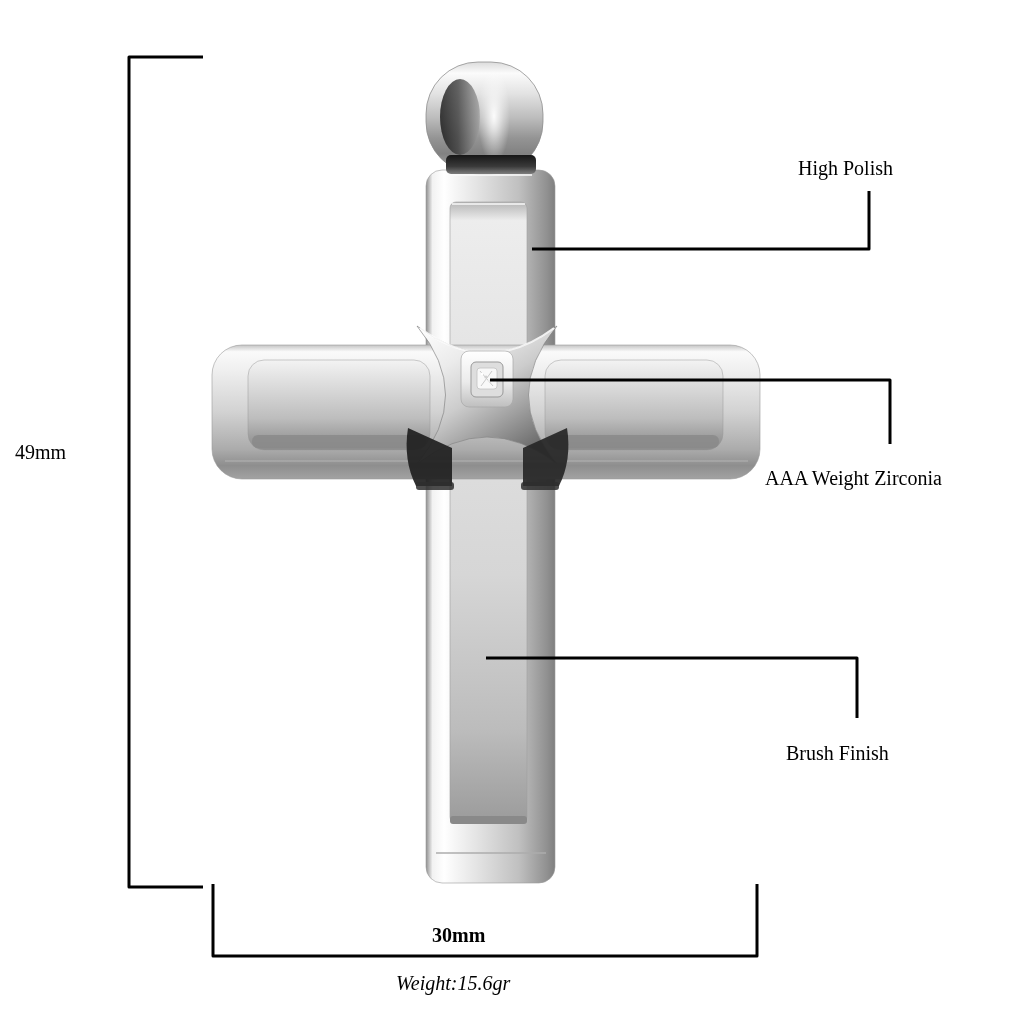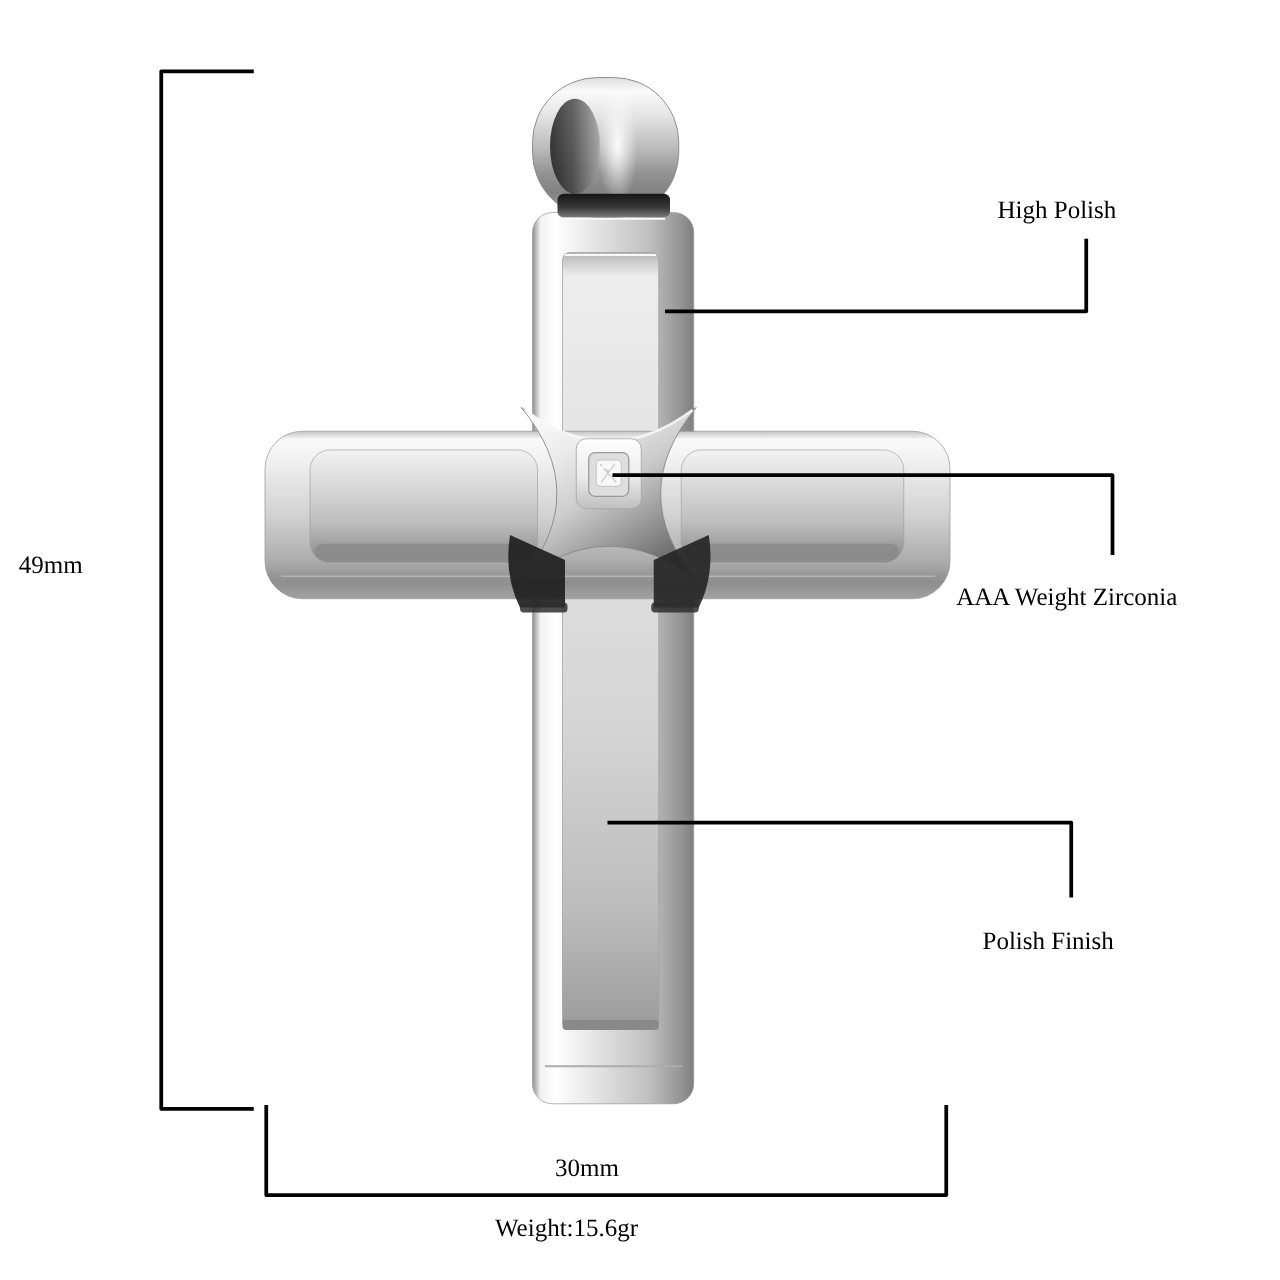--- a/index.html
+++ b/index.html
@@ -29,22 +29,22 @@
     color: #000000;
     font-size: 20px;
     line-height: 36px;
     white-space: nowrap;
     font-family: "Liberation Serif", serif;
   }
   .label-height        { left: 15px;  top: 434px; }
   .label-high-polish   { left: 798px; top: 150px; }
   .label-cz            { left: 765px; top: 460px; }
   .label-brush         { left: 786px; top: 735px; }
-  .label-width         { left: 444px; top: 917px; }
-  .label-weight        { left: 396px; top: 965px; }
+  .label-width         { left: 432px; top: 917px; font-weight: bold; }
+  .label-weight        { left: 396px; top: 965px; font-style: italic; }
 </style>
 </head>
 <body>
 
 <div class="canvas">
 
   <svg class="art" viewBox="0 0 1024 1024" xmlns="http://www.w3.org/2000/svg">
     <defs>
       <linearGradient id="ringGrad" x1="0" y1="0" x2="0" y2="1">
         <stop offset="0" stop-color="#dcdcdc"></stop>
@@ -173,18 +173,18 @@
       <polyline points="486,658 857,658 857,718"></polyline>
     </g>
   </svg>
 
   <div class="label label-height">49mm</div>
 
   <div class="label label-high-polish">High Polish</div>
 
   <div class="label label-cz">AAA Weight Zirconia</div>
 
-  <div class="label label-brush">Polish Finish</div>
+  <div class="label label-brush">Brush Finish</div>
 
   <div class="label label-width">30mm</div>
 
   <div class="label label-weight">Weight:15.6gr</div>
 </div>
 
 </body></html>

